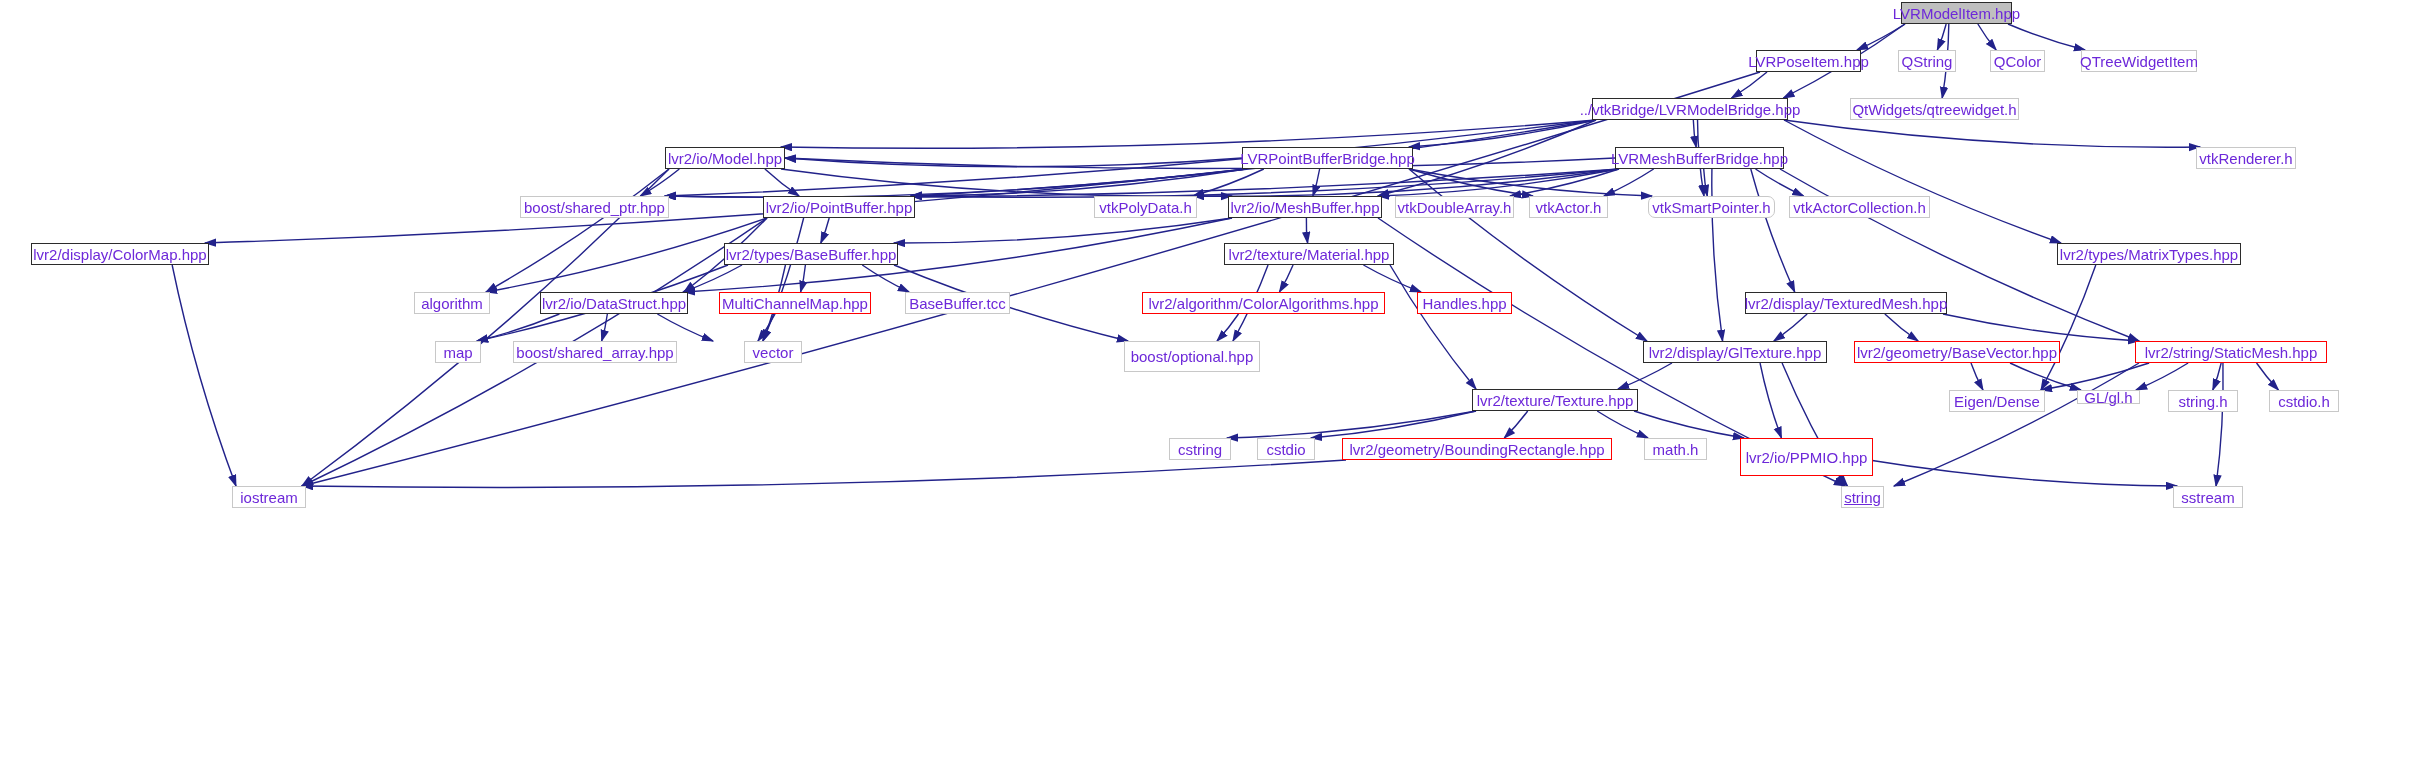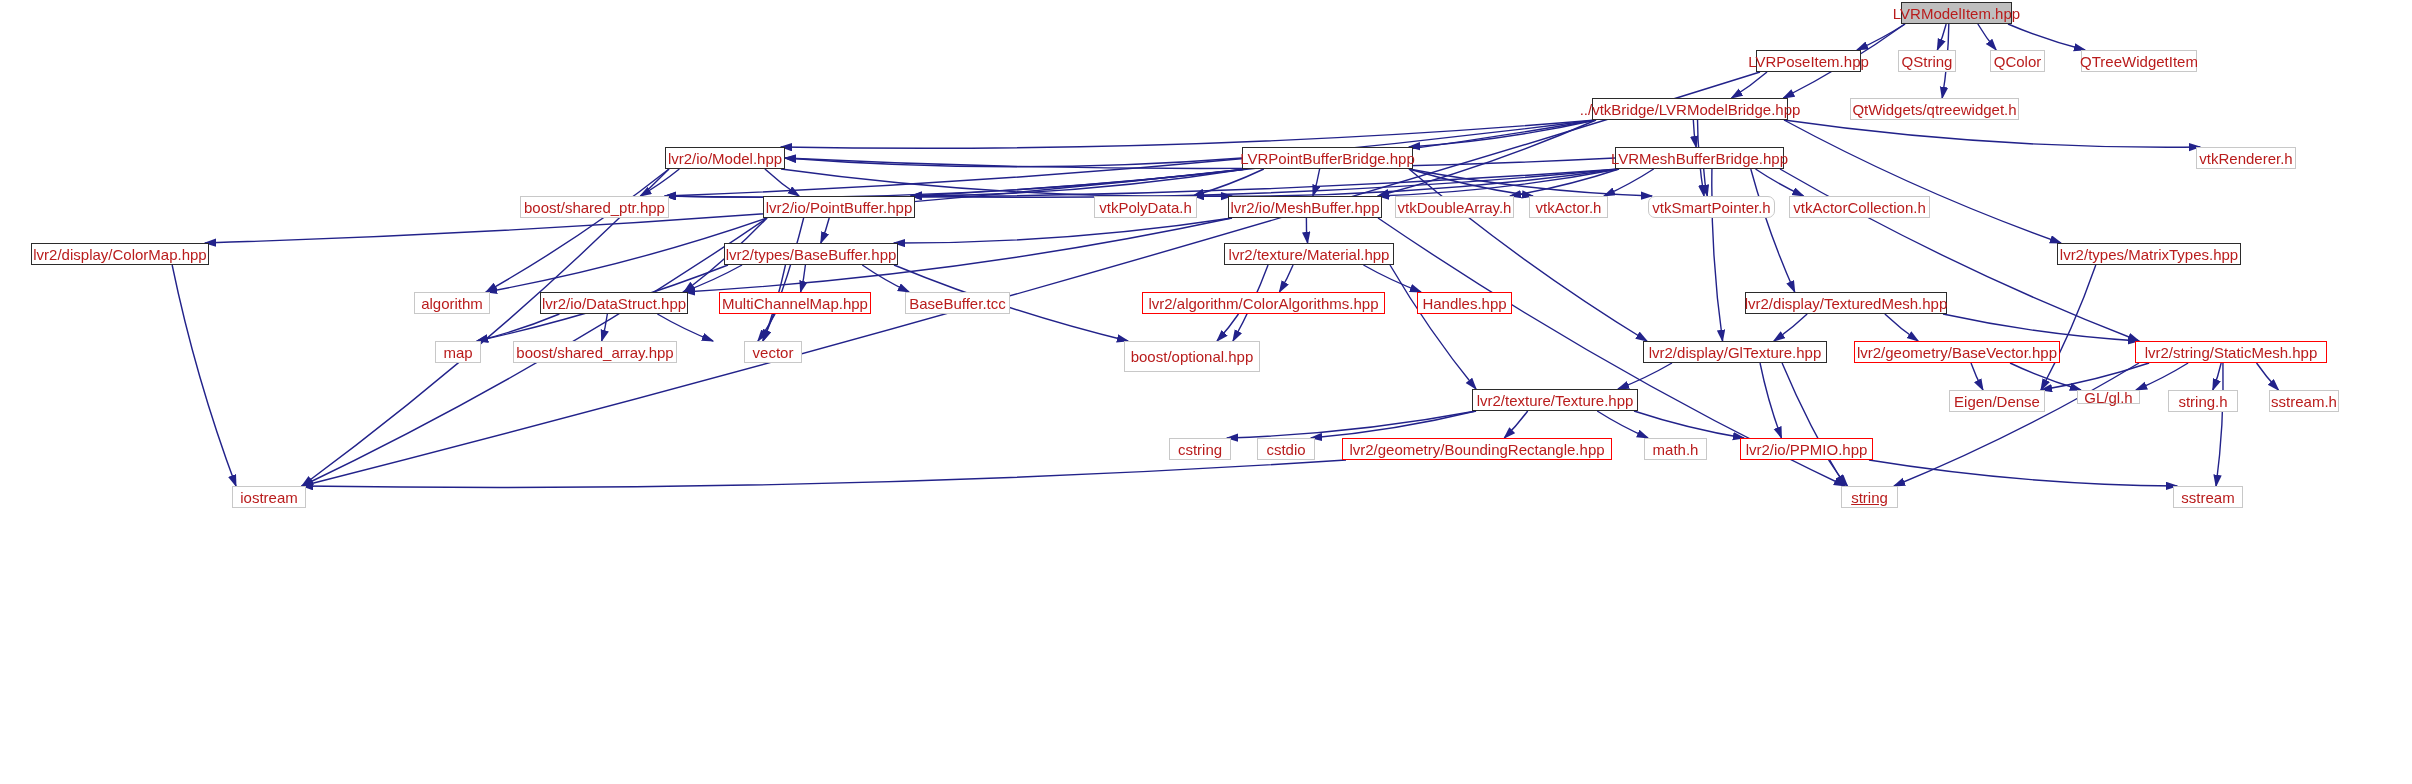--- a/index.html
+++ b/index.html
@@ -1,21 +1,21 @@
 <!DOCTYPE html>
 <html><head>
 <meta charset="utf-8">
 <style>
   html,body{margin:0;padding:0;background:#ffffff;}
   #stage{position:relative;width:2412px;height:784px;background:#ffffff;
          font-family:"Liberation Sans", sans-serif;overflow:hidden;}
   #edges{position:absolute;left:0;top:0;width:2412px;height:784px;}
   .node{position:absolute;box-sizing:border-box;display:flex;align-items:center;
         justify-content:center;background:#ffffff;white-space:nowrap;
-        font-size:15px;color:#b91c1c;line-height:1;}
+        font-size:15px;color:#6d28d9;line-height:1;}
   .node.plain{border:1px solid #c8c8c8;}
   .node.bold{border:1.5px solid #2b2b2b;}
   .node.red{border:1.5px solid #ff0000;}
   .node.root{border:1.5px solid #2b2b2b;background:#bfbfbf;}
   .node span{pointer-events:none;}
 </style>
 </head>
 <body>
 
 <div id="stage">
@@ -234,43 +234,43 @@
       <div class="node plain" style="left: 1949px; top: 390px; width: 96px; height: 22px;">
         <span>Eigen/Dense</span>
       </div>
       <div class="node plain" style="left: 2077px; top: 390px; width: 63px; height: 14px;">
         <span>GL/gl.h</span>
       </div>
       <div class="node plain" style="left: 2168px; top: 390px; width: 70px; height: 22px;">
         <span>string.h</span>
       </div>
       <div class="node plain" style="left: 2269px; top: 390px; width: 70px; height: 22px;">
-        <span>sstream.h</span>
+        <span>cstdio.h</span>
       </div>
       <div class="node bold" style="left: 1472px; top: 389px; width: 166px; height: 22px;">
         <span>lvr2/texture/Texture.hpp</span>
       </div>
       <div class="node plain" style="left: 1169px; top: 438px; width: 62px; height: 22px;">
         <span>cstring</span>
       </div>
       <div class="node plain" style="left: 1257px; top: 438px; width: 58px; height: 22px;">
         <span>cstdio</span>
       </div>
       <div class="node red" style="left: 1342px; top: 438px; width: 270px; height: 22px;">
         <span>lvr2/geometry/BoundingRectangle.hpp</span>
       </div>
       <div class="node plain" style="left: 1644px; top: 438px; width: 63px; height: 22px;">
         <span>math.h</span>
       </div>
-      <div class="node red" style="left: 1740px; top: 438px; width: 133px; height: 22px;">
+      <div class="node red" style="left: 1740px; top: 438px; width: 133px; height: 38px;">
         <span>lvr2/io/PPMIO.hpp</span>
       </div>
       <div class="node plain" style="left: 232px; top: 486px; width: 74px; height: 22px;">
         <span>iostream</span>
       </div>
-      <div class="node plain" style="left: 1841px; top: 486px; width: 57px; height: 22px; text-decoration: underline;">
+      <div class="node plain" style="left: 1841px; top: 486px; width: 43px; height: 22px; text-decoration: underline;">
         <span>string</span>
       </div>
       <div class="node plain" style="left: 2173px; top: 486px; width: 70px; height: 22px;">
         <span>sstream</span>
       </div>
     </div>
 </div>
 
 </body></html>

